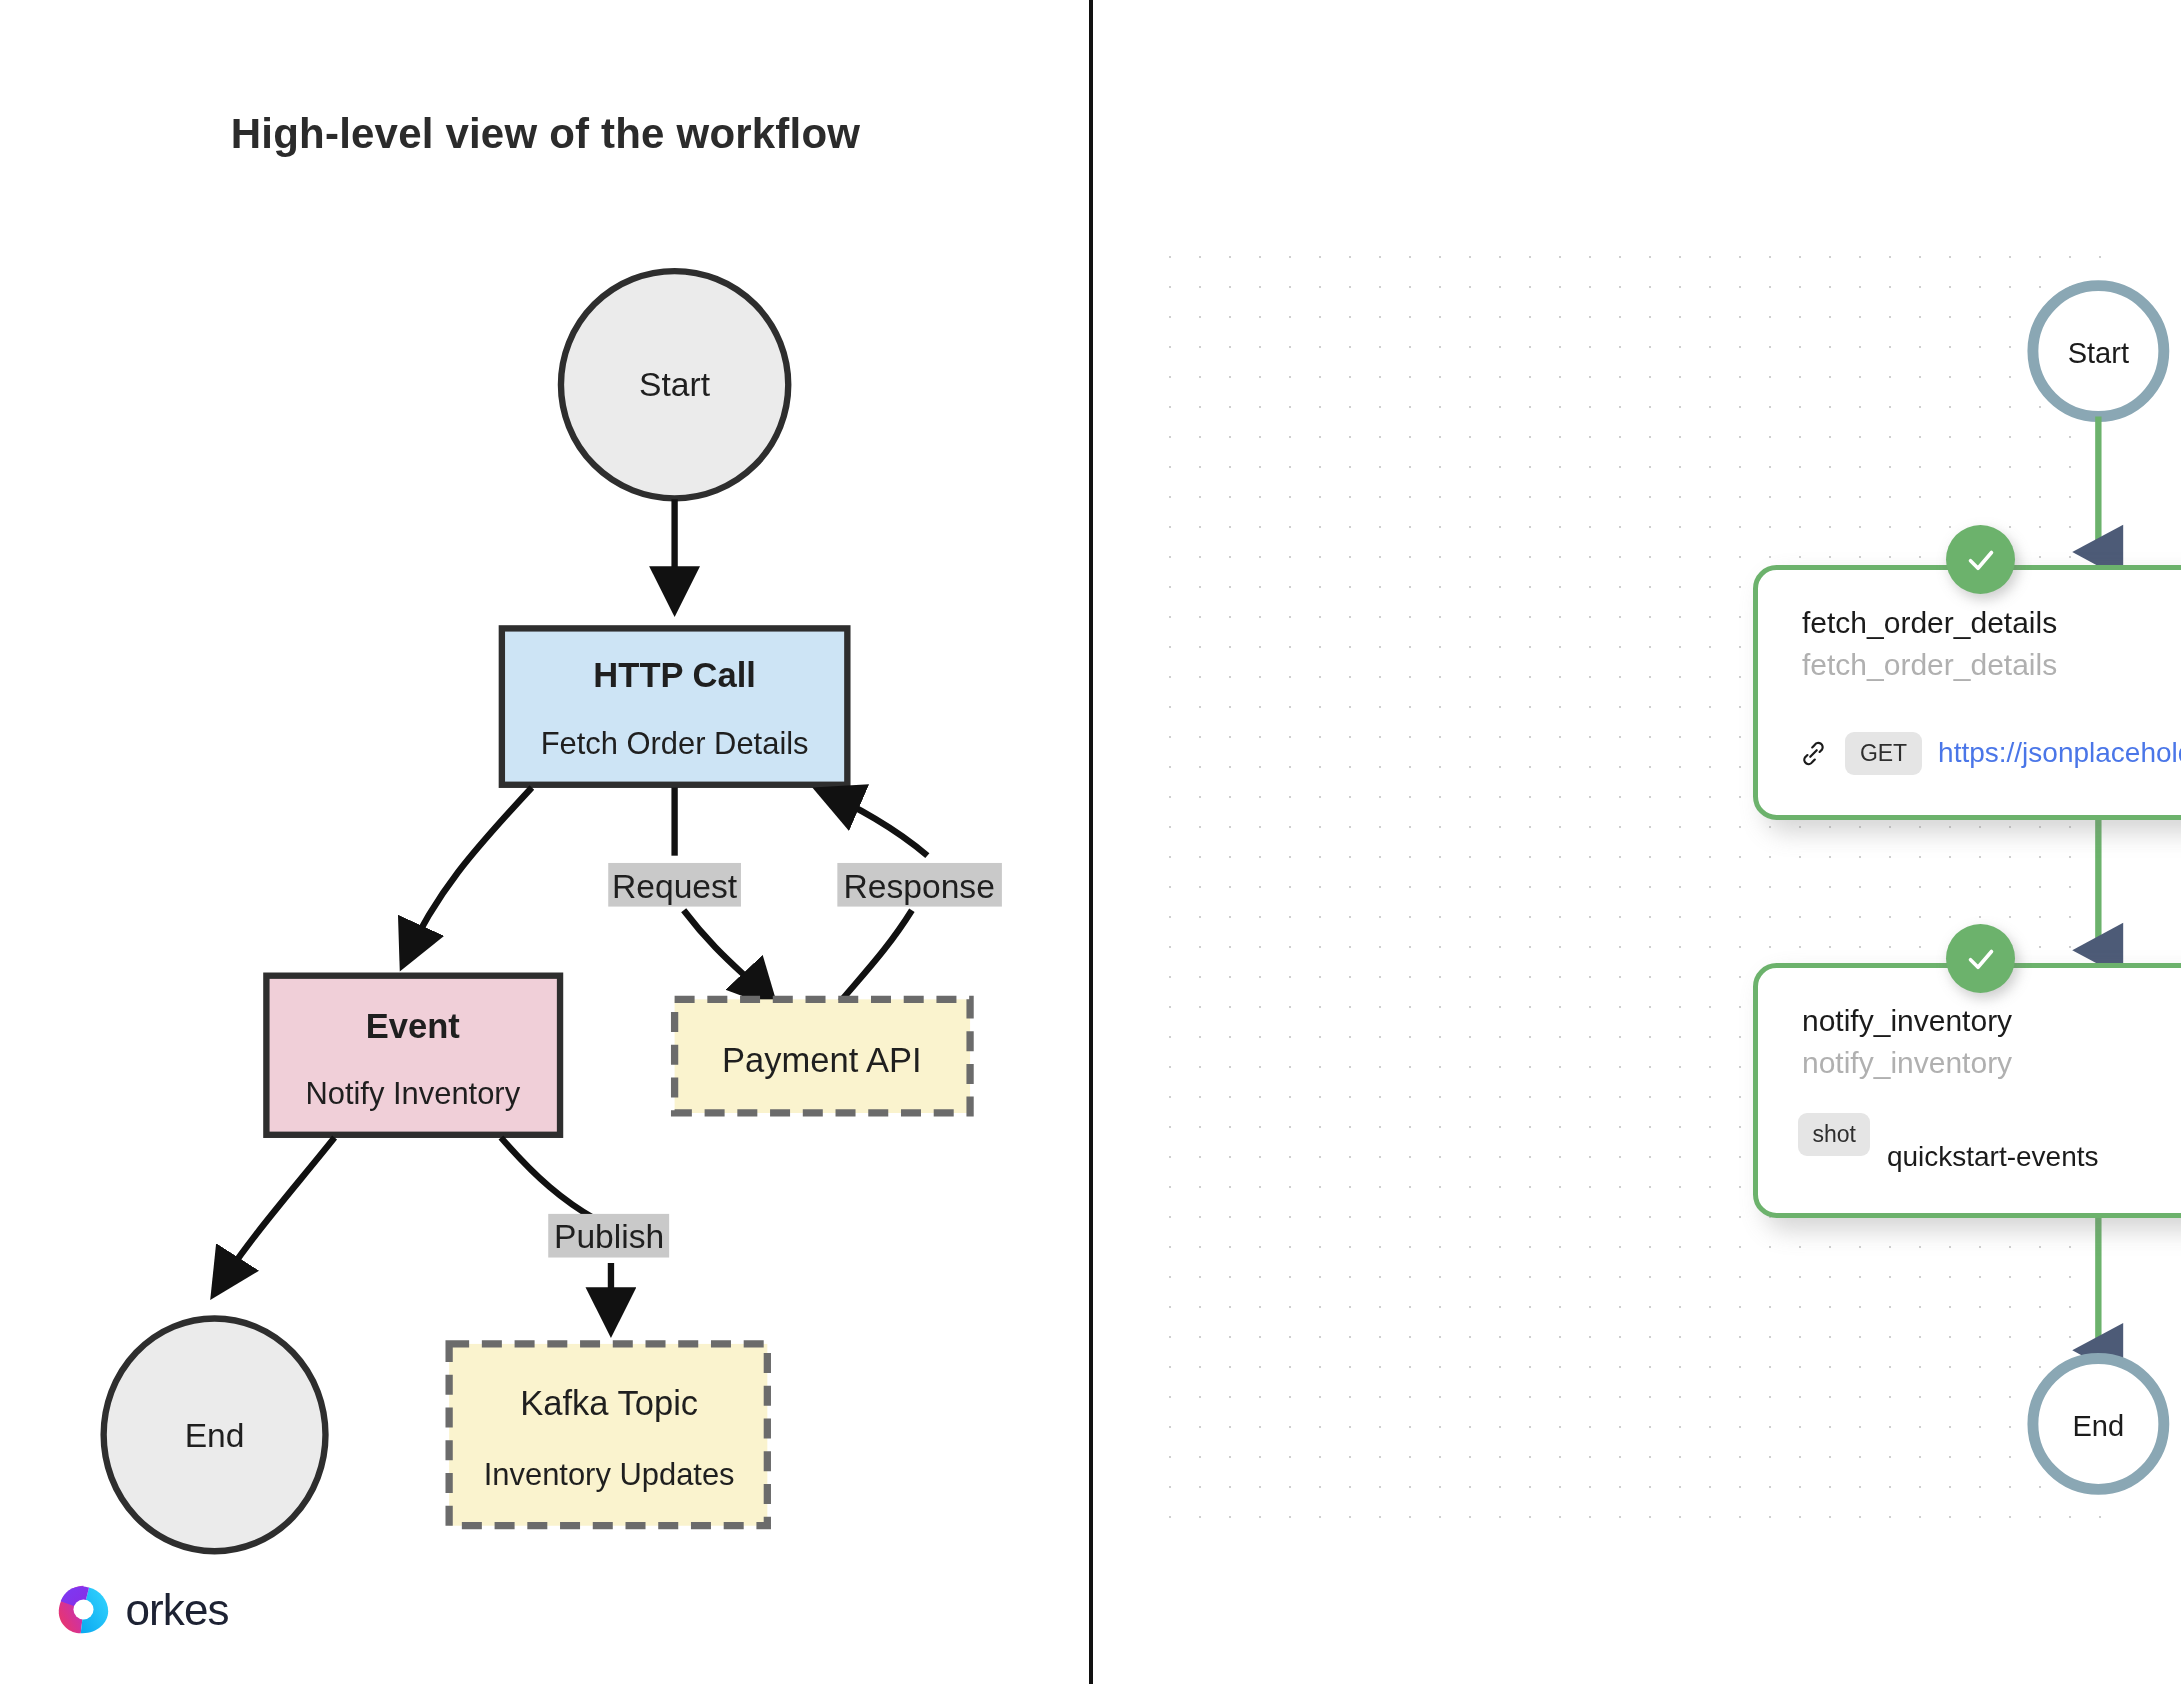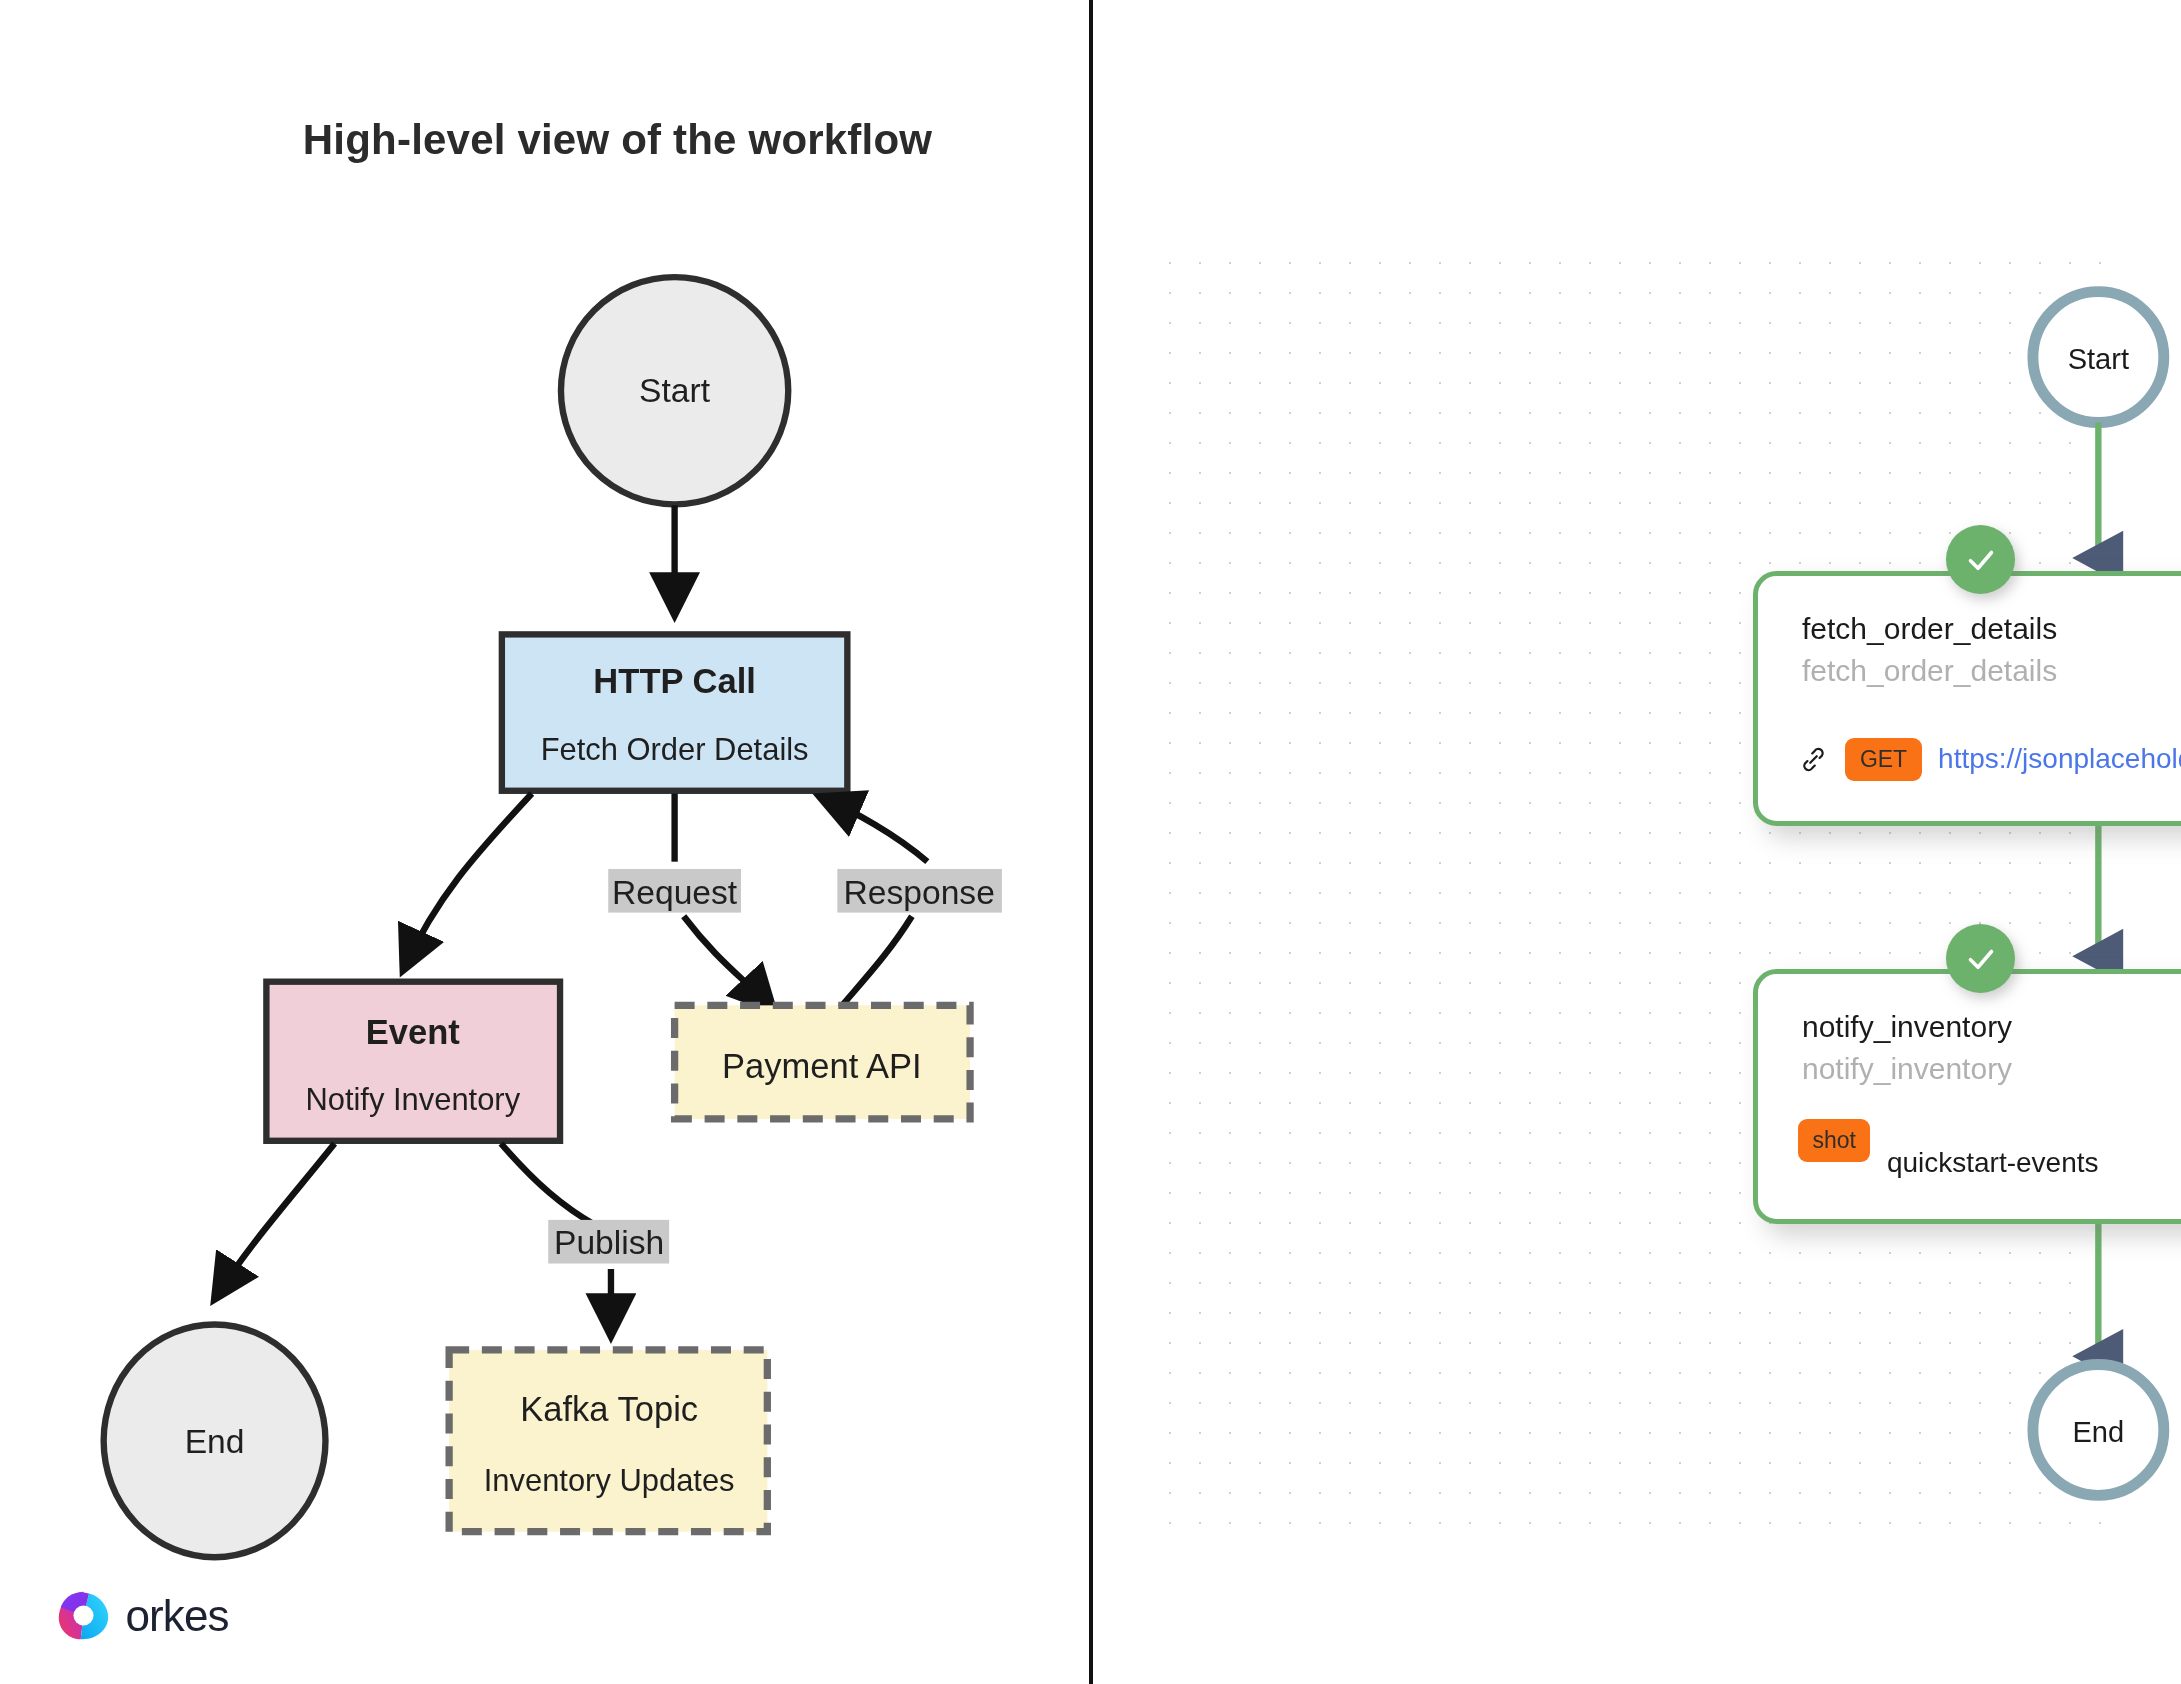--- a/index.html
+++ b/index.html
@@ -6,21 +6,21 @@
   body{
     width:2182px;height:1685px;
     background:#ffffff;
     font-family:"Liberation Sans", sans-serif;
     position:relative;
     overflow:hidden;
   }
   .stage{position:absolute;inset:0;}
 
   
-  .panel{position:absolute;top:16px;bottom:0;padding-left:48px;}
+  .panel{position:absolute;top:10px;bottom:0;}
   .panel-left{left:0;width:1091px;}
   .panel-right{left:1091px;width:1091px;}
   .divider{
     position:absolute;left:1089px;top:0;width:3.6px;height:1685px;
     background:#111111;
   }
 
   .panel-title{
     position:absolute;top:100px;width:100%;
     text-align:center;
@@ -82,21 +82,21 @@
     position:absolute;left:44px;top:78px;
     font-size:30px;color:#b0b0b0;
     font-family:"Liberation Sans", sans-serif;
     white-space:nowrap;
   }
   .card-row{
     position:absolute;left:40px;bottom:40px;
     display:flex;align-items:center;gap:16.4px;
   }
   .chip{
-    background:#f97316;color:#2e2e2e;
+    background:#e5e5e5;color:#2e2e2e;
     border-radius:9px;padding:8.2px 14.5px;
     font-size:23px;
     font-family:"Liberation Sans", sans-serif;
   }
   .link-txt{
     color:#4a76e8;font-size:28px;
     font-family:"Liberation Sans", sans-serif;
     white-space:nowrap;
   }
   .plain-txt{

